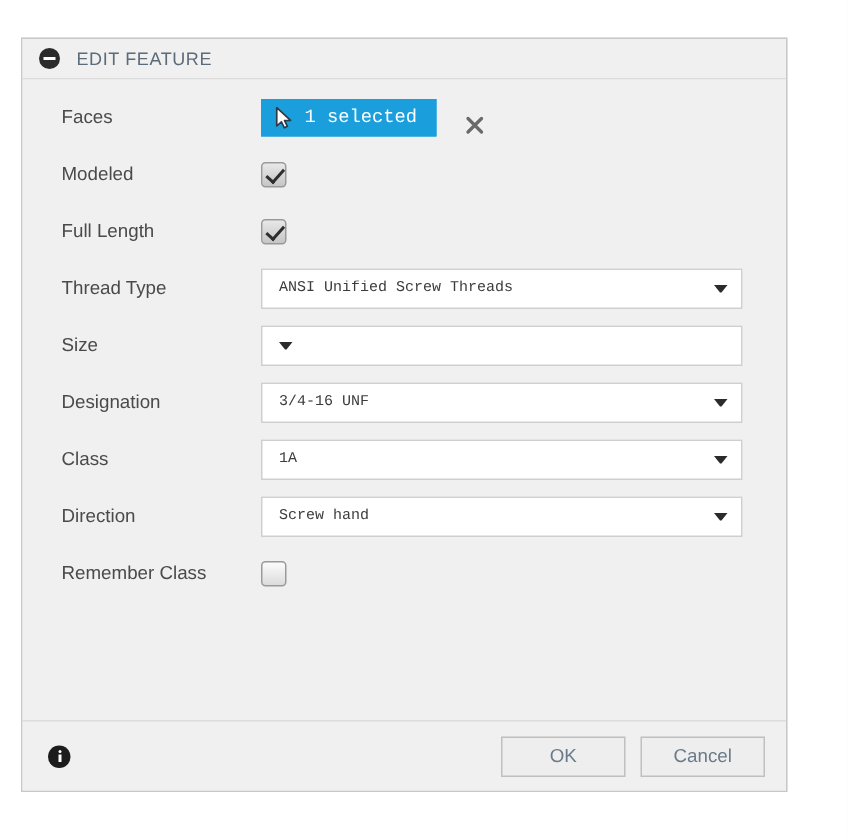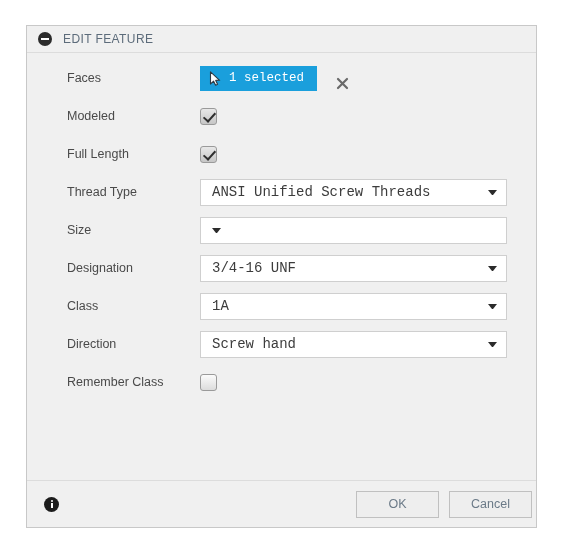--- a/index.html
+++ b/index.html
@@ -7,21 +7,21 @@
     margin: 0;
     padding: 0;
     width: 565px;
     height: 558px;
     background: #ffffff;
     font-family: "Liberation Sans", sans-serif;
   }
 
   #dialog {
     position: absolute;
-    left: 26px;
+    left: 14px;
     top: 25px;
     width: 511px;
     height: 503px;
     background: #f0f0f0;
     border: 1px solid #c8c8c8;
     display: flex;
     flex-direction: column;
   }
 
   
@@ -62,21 +62,21 @@
   
   .body {
     flex: 1 1 auto;
     padding: 6px 0 0 0;
     background: #f0f0f0;
   }
   .row {
     display: flex;
     align-items: center;
     height: 38px;
-    padding-left: 40px;
+    padding-left: 26px;
   }
   .label {
     width: 133px;
     flex: 0 0 133px;
     font-size: 12.5px;
     color: #4a4a4a;
   }
   .control {
     flex: 1 1 auto;
     display: flex;
@@ -147,42 +147,42 @@
     height: 27px;
     background: #ffffff;
     border: 1px solid #cfcfcf;
     display: flex;
     align-items: center;
     padding: 0 9px 0 11px;
     cursor: pointer;
   }
   .dropdown-value {
     flex: 1 1 auto;
-    font-size: 14px;
+    font-size: 10px;
     color: #3c3c3c;
     white-space: nowrap;
     overflow: hidden;
   }
   .caret {
     width: 0;
     height: 0;
     border-left: 4.5px solid transparent;
     border-right: 4.5px solid transparent;
     border-top: 5px solid #2b2b2b;
     flex: 0 0 9px;
   }
 
   
   .footer {
     flex: 0 0 47px;
     height: 47px;
     border-top: 1px solid #dcdcdc;
     display: flex;
     align-items: center;
-    padding: 0 4px 0 17px;
+    padding: 0 14px 0 17px;
     background: #f0f0f0;
   }
   .info-icon {
     width: 15px;
     height: 15px;
     border-radius: 50%;
     background: #1c1c1c;
     position: relative;
     flex: 0 0 15px;
     cursor: pointer;

